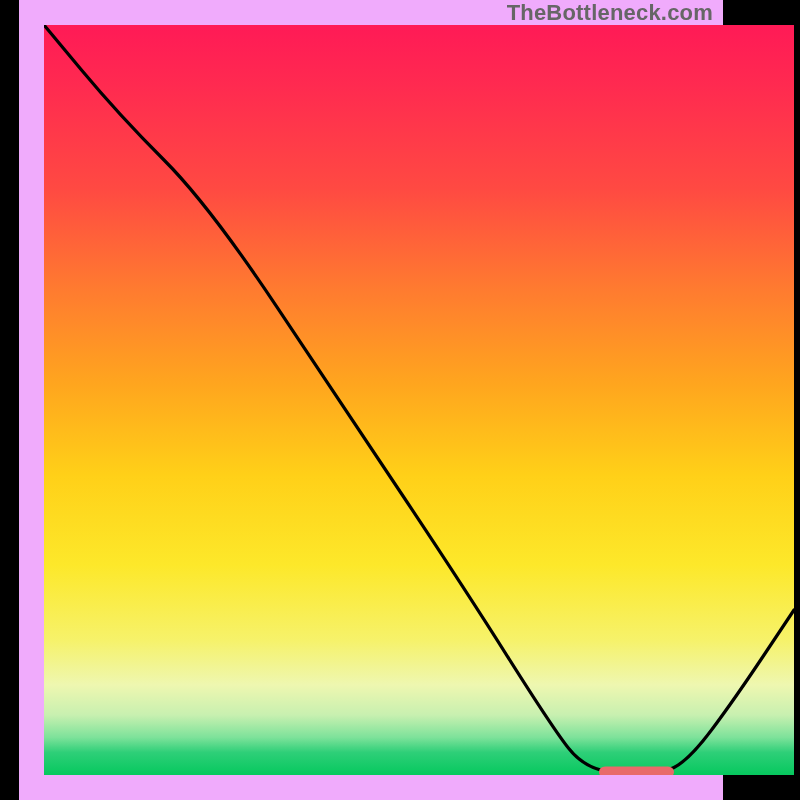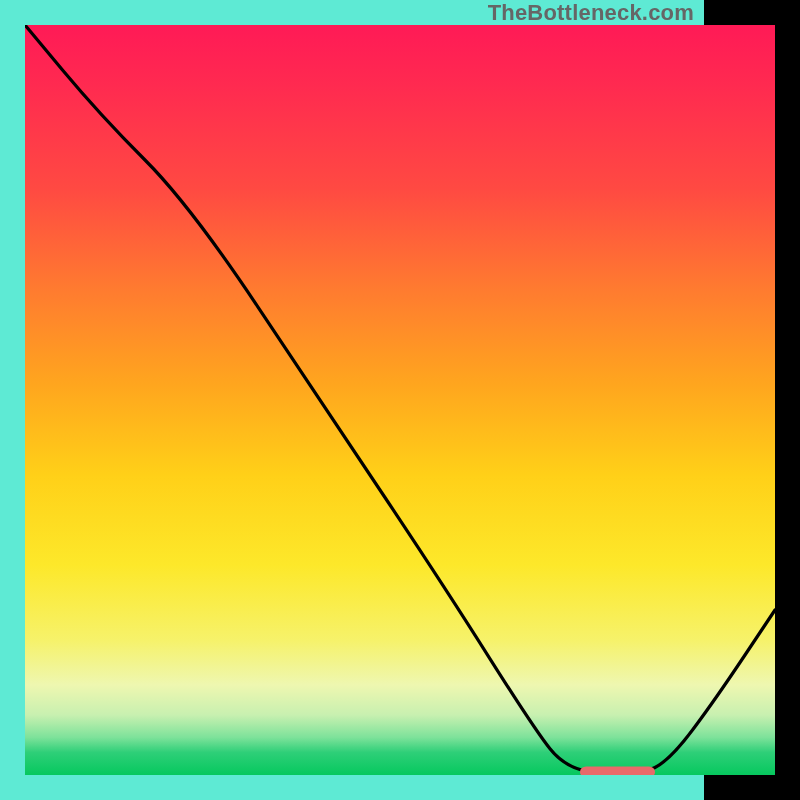--- a/index.html
+++ b/index.html
@@ -8,21 +8,22 @@
     width: 800px;
     height: 800px;
     background: #000;
     overflow: hidden;
     font-family: Arial, Helvetica, sans-serif;
   }
   .frame {
     position: relative;
     width: 704px;
     height: 800px;
-    background: #5eead4;
+    background: #f0abfc;
+    margin-left: 19px;
   }
   .plot {
     position: absolute;
     left: 25px;
     top: 25px;
     width: 750px;
     height: 750px;
     
     background: linear-gradient(
       to bottom,

